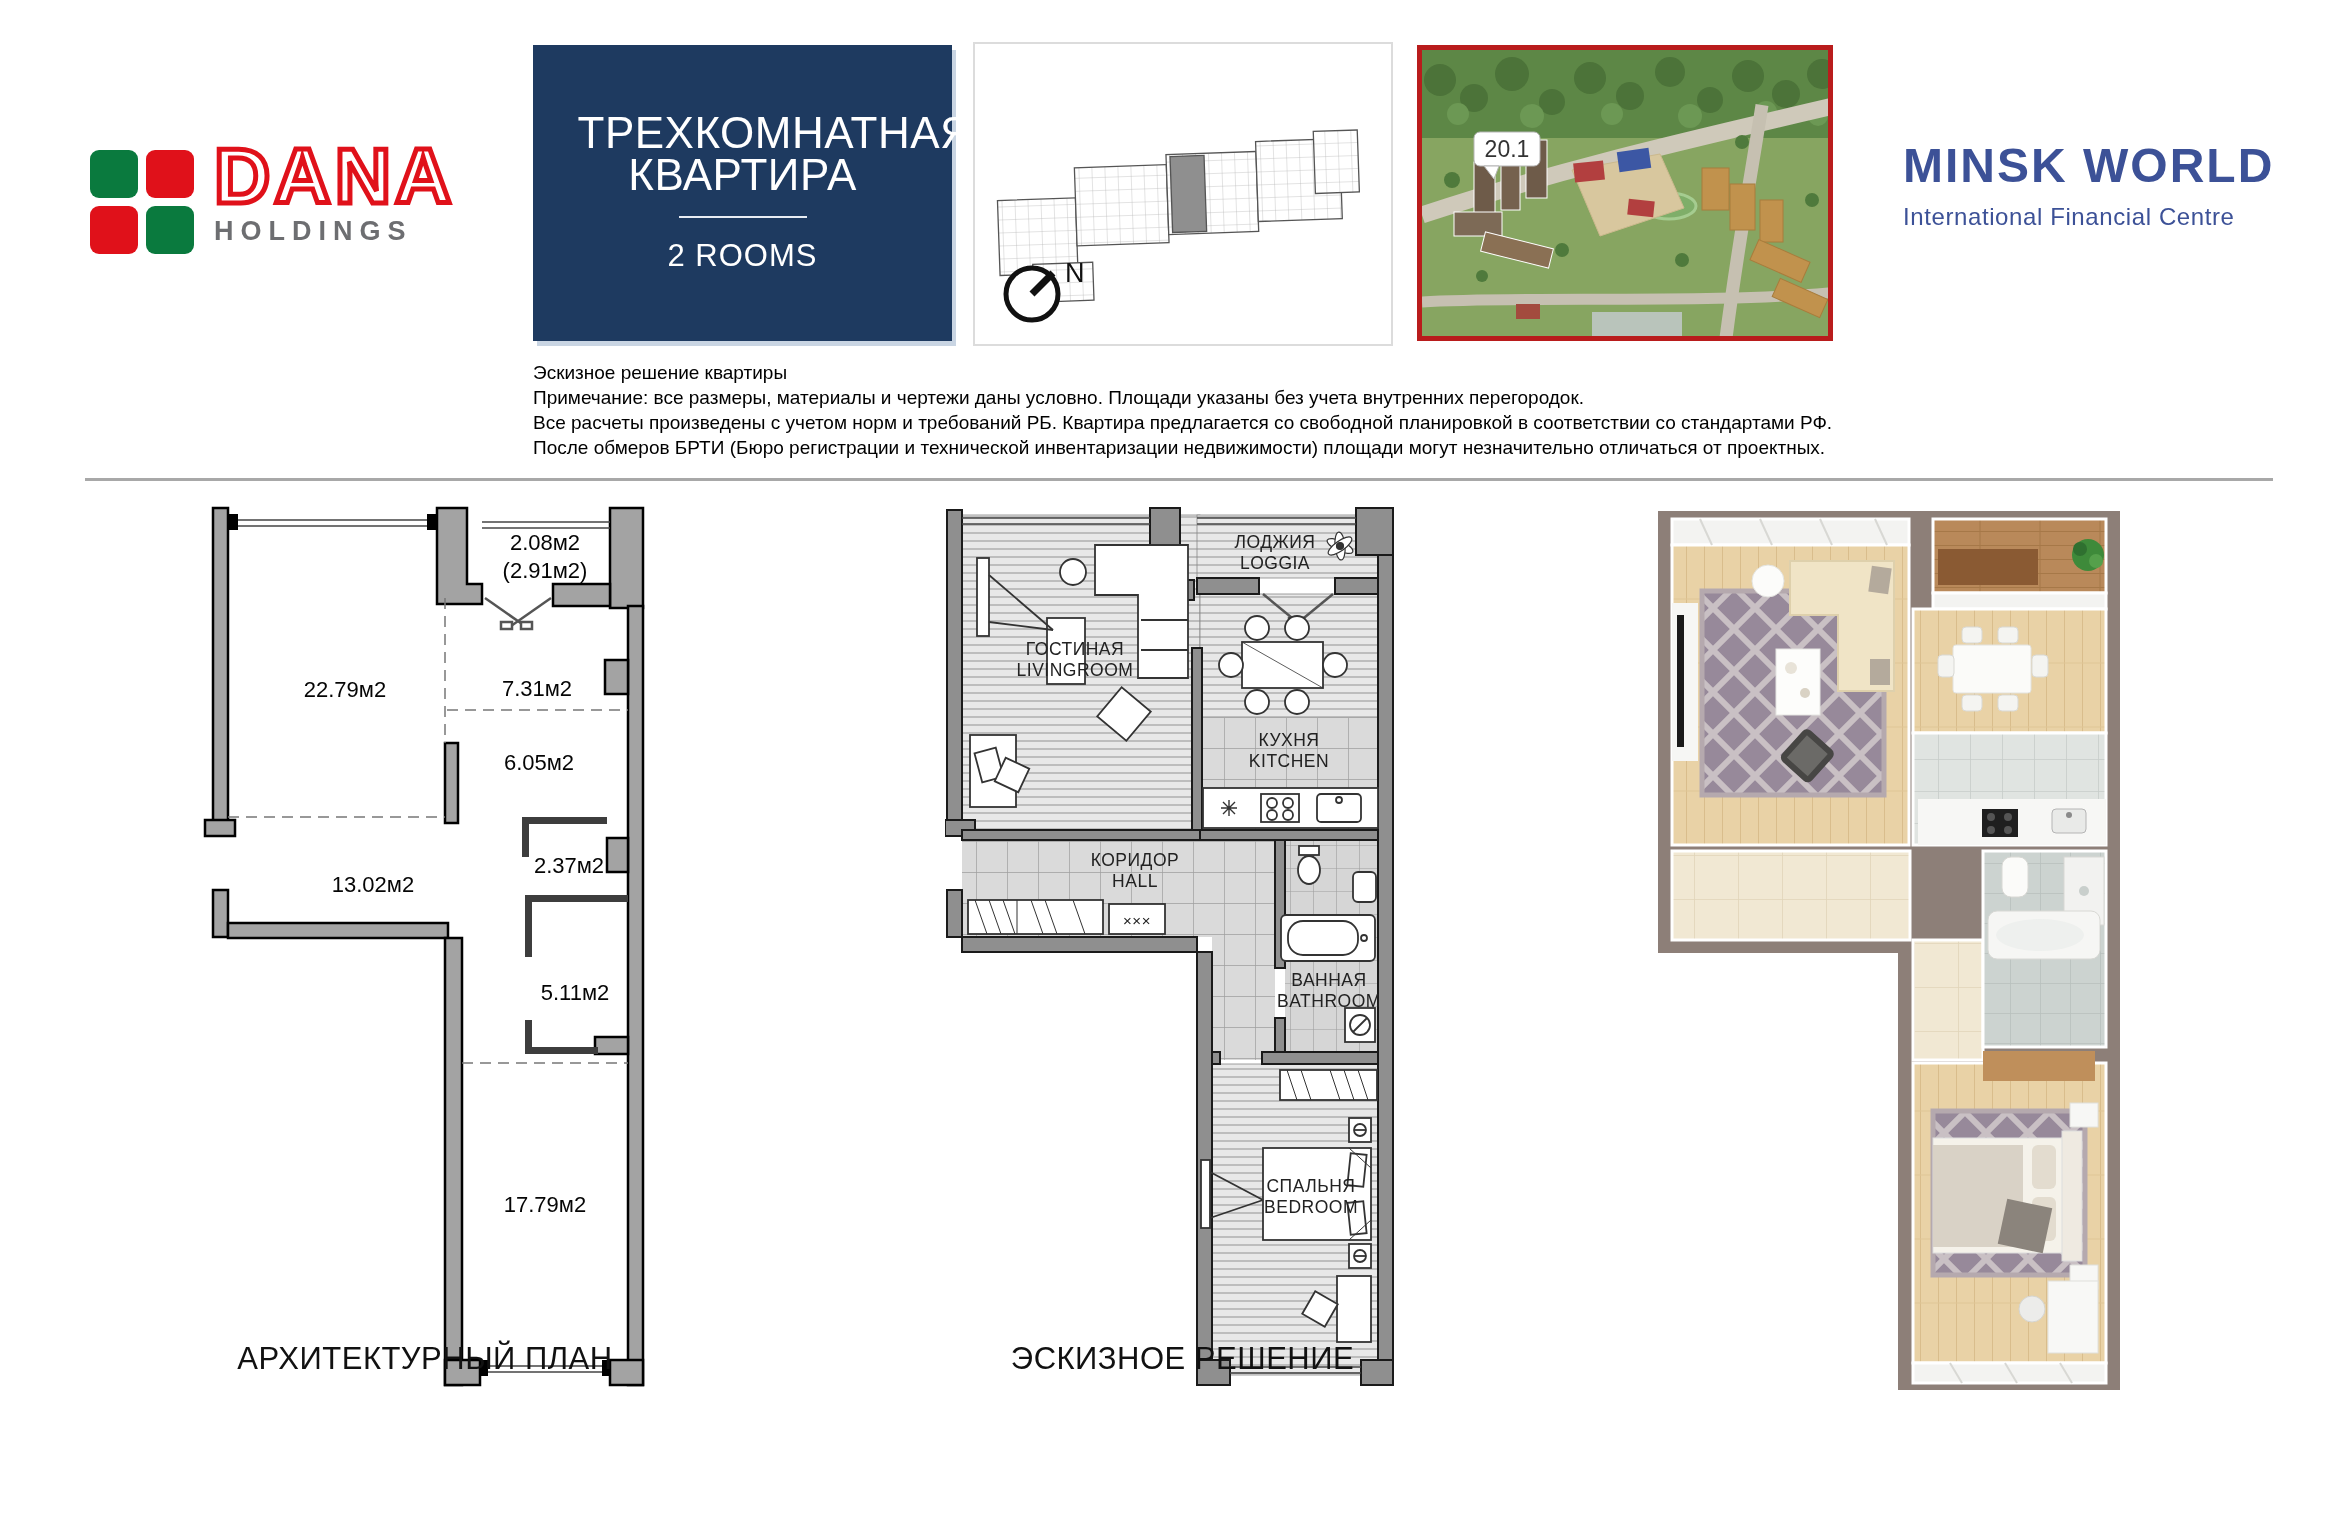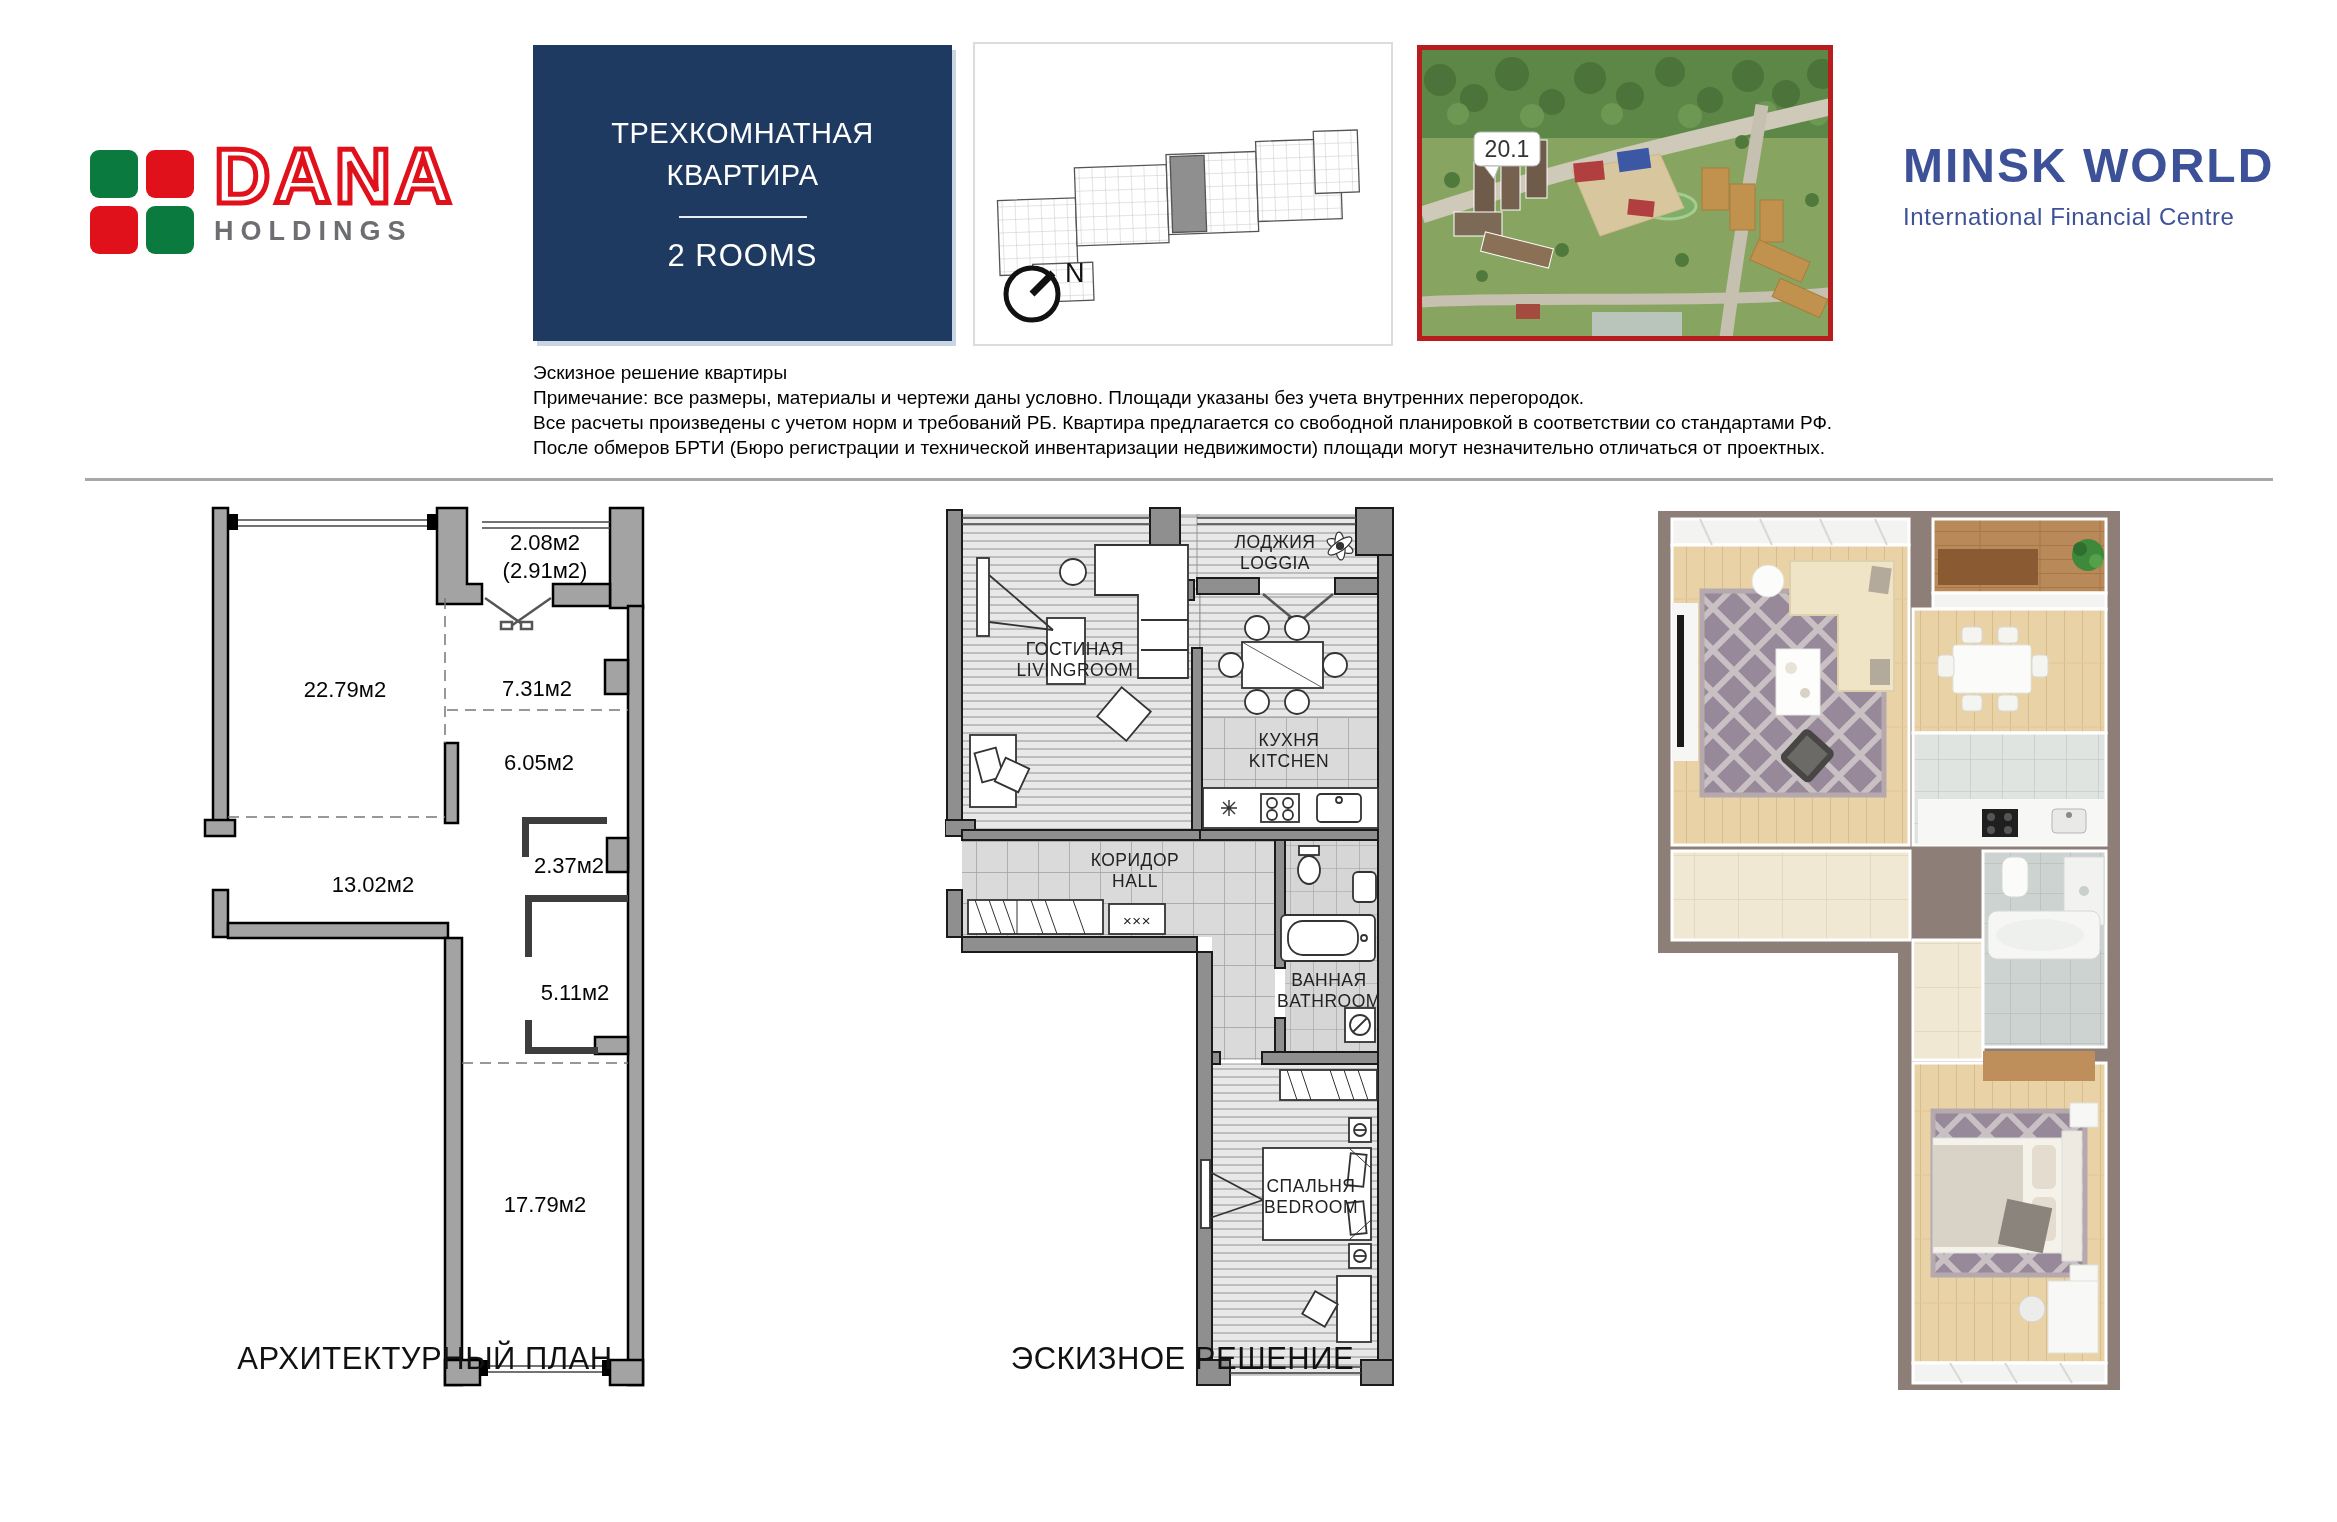--- a/index.html
+++ b/index.html
@@ -15,21 +15,21 @@
     display:grid;grid-template-columns:48px 48px;grid-template-rows:48px 48px;gap:8px;}
   .logo-squares span{border-radius:9px;display:block;}
   .sq-g{background:var(--brand-green);} .sq-r{background:var(--brand-red);}
   .logo-text{position:absolute;left:214px;top:140px;}
   .logo-name{font-size:78px;font-weight:800;line-height:72px;letter-spacing:4px;
     color:var(--brand-red);-webkit-text-fill-color:#fff;-webkit-text-stroke:5px var(--brand-red);}
   .logo-sub{font-size:27px;font-weight:700;letter-spacing:7px;color:var(--brand-gray);margin-top:4px;}
 
   .title-box{position:absolute;left:533px;top:45px;width:419px;height:296px;background:var(--navy);
     box-shadow:4px 5px 0 #c9d5e3;display:flex;flex-direction:column;align-items:center;justify-content:center;}
-  .title-ru{color:#fff;font-size:29px;line-height:42px;text-align:center;letter-spacing:.5px;width:330px;}
+  .title-ru{color:#fff;font-size:44px;line-height:42px;text-align:center;letter-spacing:.5px;width:330px;}
   .title-sep{width:128px;height:2px;background:#e8edf4;margin:20px 0;}
   .title-en{color:#fff;font-size:31px;letter-spacing:1px;}
 
   .site-plan-box{position:absolute;left:973px;top:42px;width:420px;height:304px;background:#fff;border:2px solid #dcdcdc;}
   .aerial-box{position:absolute;left:1417px;top:45px;width:416px;height:296px;border:5px solid #b91c1c;overflow:hidden;}
 
   .brand{position:absolute;left:1903px;top:138px;color:var(--mw-blue);}
   .brand-name{font-size:48px;font-weight:600;letter-spacing:2px;}
   .brand-tag{font-size:24px;font-weight:400;letter-spacing:.6px;margin-top:10px;}
 

